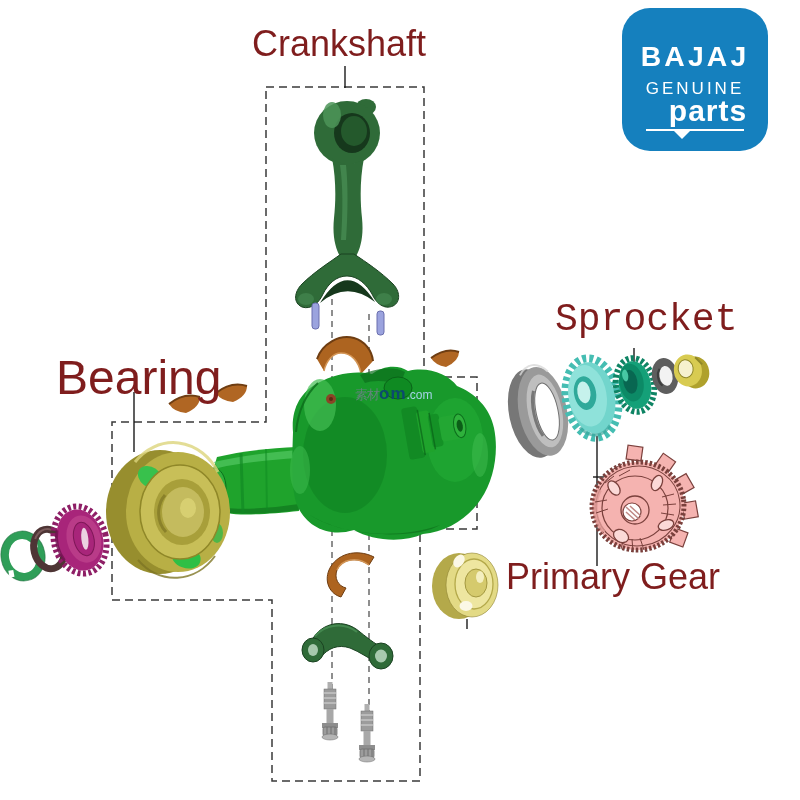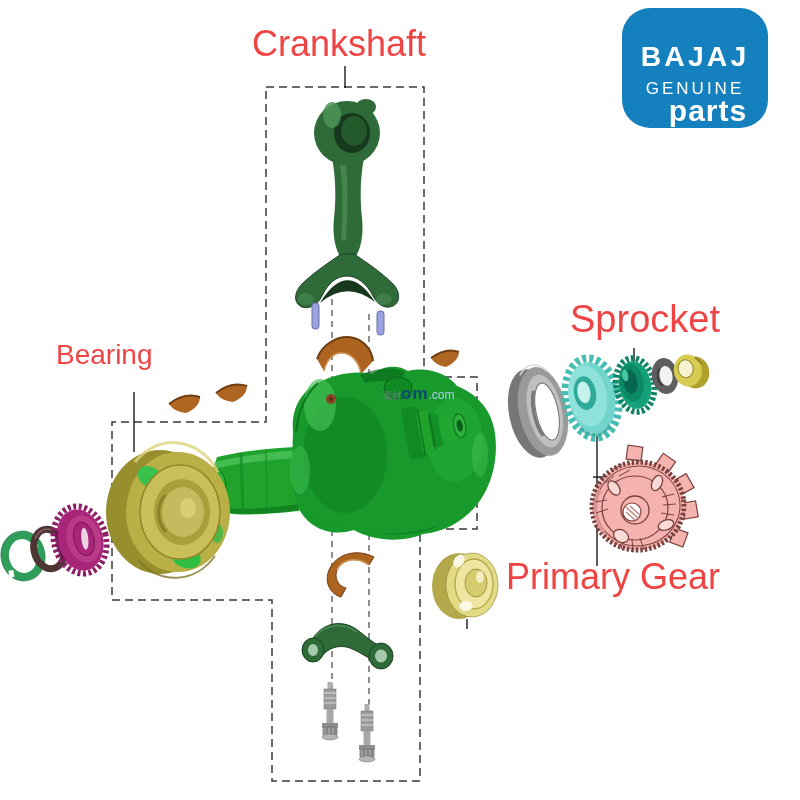--- a/index.html
+++ b/index.html
@@ -1,33 +1,33 @@
 <!DOCTYPE html>
 <html><head>
 <meta charset="utf-8">
 <style>
   html,body{margin:0;padding:0;background:#ffffff;}
   .stage{position:relative;width:800px;height:800px;background:#ffffff;overflow:hidden;
          font-family:"Liberation Sans",sans-serif;}
   .stage svg{position:absolute;left:0;top:0;}
-  .callout{position:absolute;color:#ef4444;white-space:nowrap;line-height:1.1;}
+  .callout{position:absolute;color:#7f1d1d;white-space:nowrap;line-height:1.1;}
   .callout.crank{left:252px;top:24px;font-size:36px;}
-  .callout.bearing{left:56px;top:340px;font-size:28px;}
-  .callout.sprocket{left:570px;top:299px;font-size:38px;}
+  .callout.bearing{left:56px;top:352px;font-size:48px;}
+  .callout.sprocket{left:555px;top:299px;font-size:38px;font-family:Liberation Mono, monospace;}
   .callout.primary{left:506px;top:552px;font-size:36px;line-height:49px;}
-  .logo{position:absolute;left:622px;top:8px;width:146px;height:120px;background:#1580BE;
+  .logo{position:absolute;left:622px;top:8px;width:146px;height:143px;background:#1580BE;
         border-radius:28px;color:#fff;text-align:center;}
   .logo-brand{font-size:27px;font-weight:bold;letter-spacing:3px;margin-top:34px;transform:scaleX(1.05);}
   .logo-genuine{font-size:17px;letter-spacing:3px;margin-top:6px;font-weight:normal;}
   .logo-parts{font-size:30px;font-weight:bold;letter-spacing:1px;margin-top:-5px;padding-left:26px;}
   .logo-rule{width:98px;height:2px;background:#fff;margin:1px auto 0;}
   .logo-tri{width:0;height:0;border-left:8px solid transparent;border-right:8px solid transparent;
             border-top:8px solid #fff;margin-left:52px;}
   .watermark{position:absolute;left:355px;top:384px;white-space:nowrap;}
-  .wm-cjk{font-size:10px;color:#6F8089;opacity:.85;letter-spacing:-1px;margin-left:28px;}
+  .wm-cjk{font-size:13px;color:#6F8089;opacity:.85;letter-spacing:-1px;}
   .wm-big{font-size:17px;font-weight:bold;color:#0c4a6e;letter-spacing:1px;}
   .wm-small{font-size:12px;color:#A5D3E6;}
 </style>
 </head>
 <body>
 
 <div class="stage">
 
   <svg width="800" height="800" viewBox="0 0 800 800">
 

